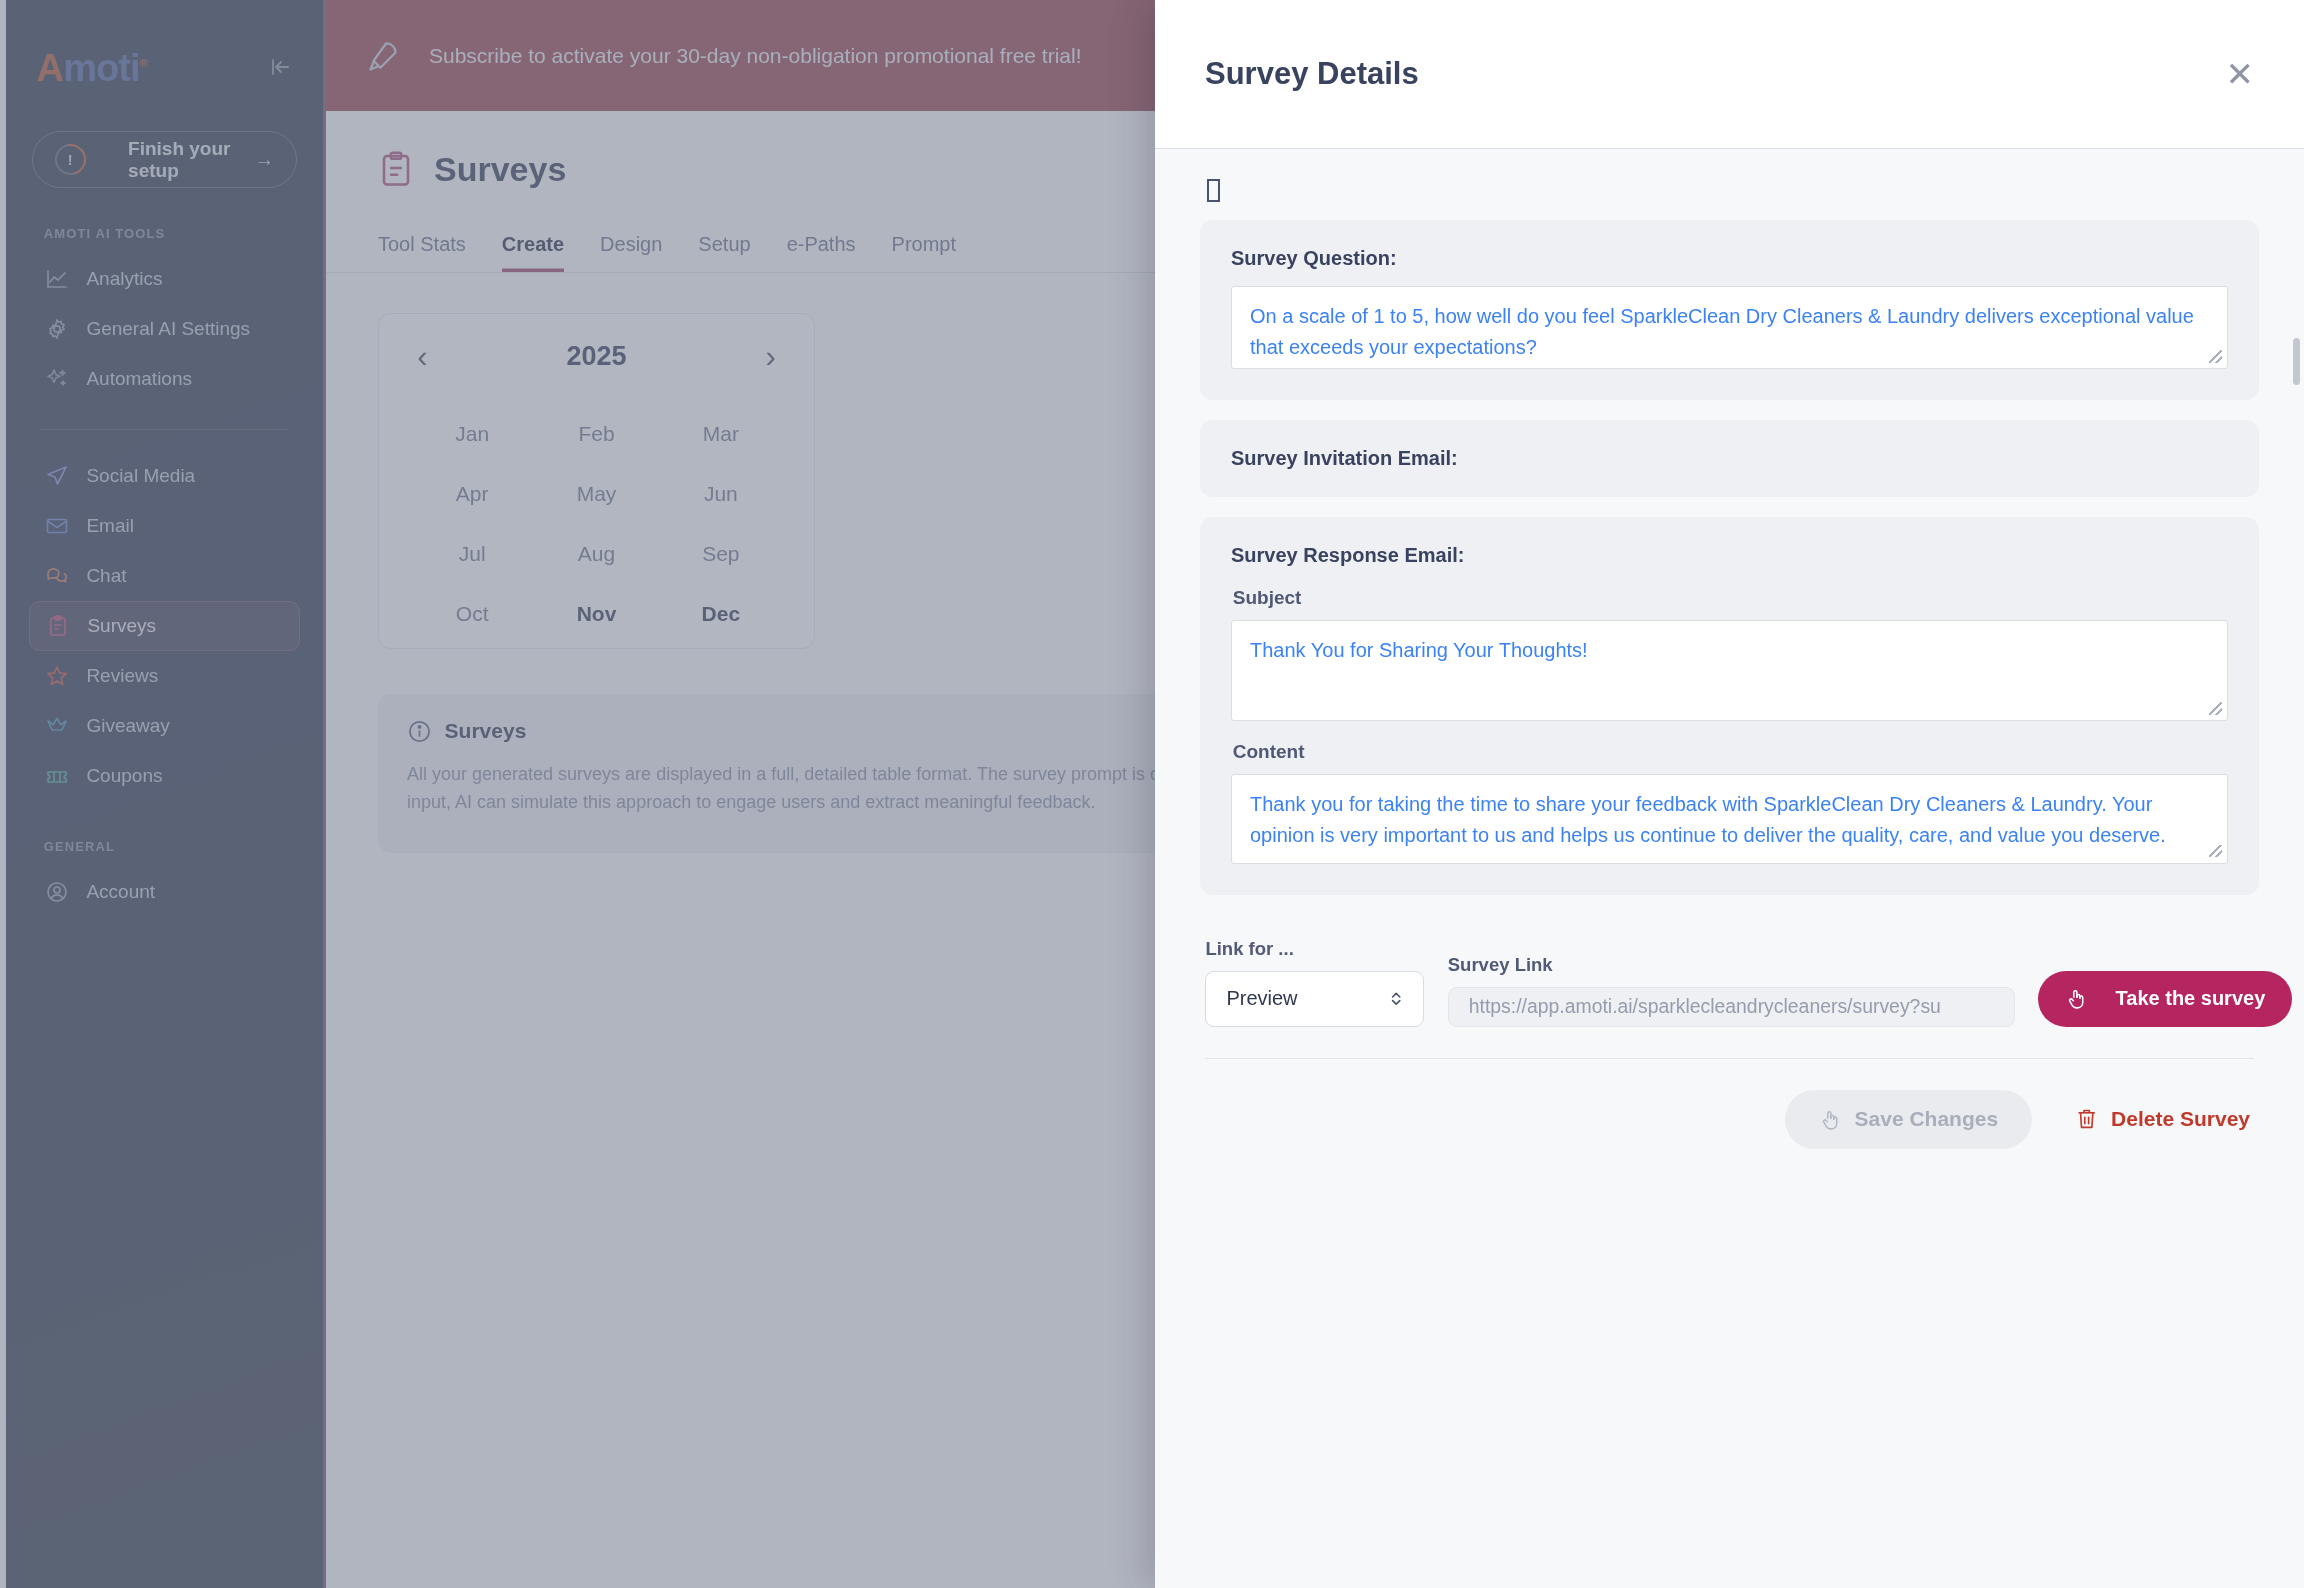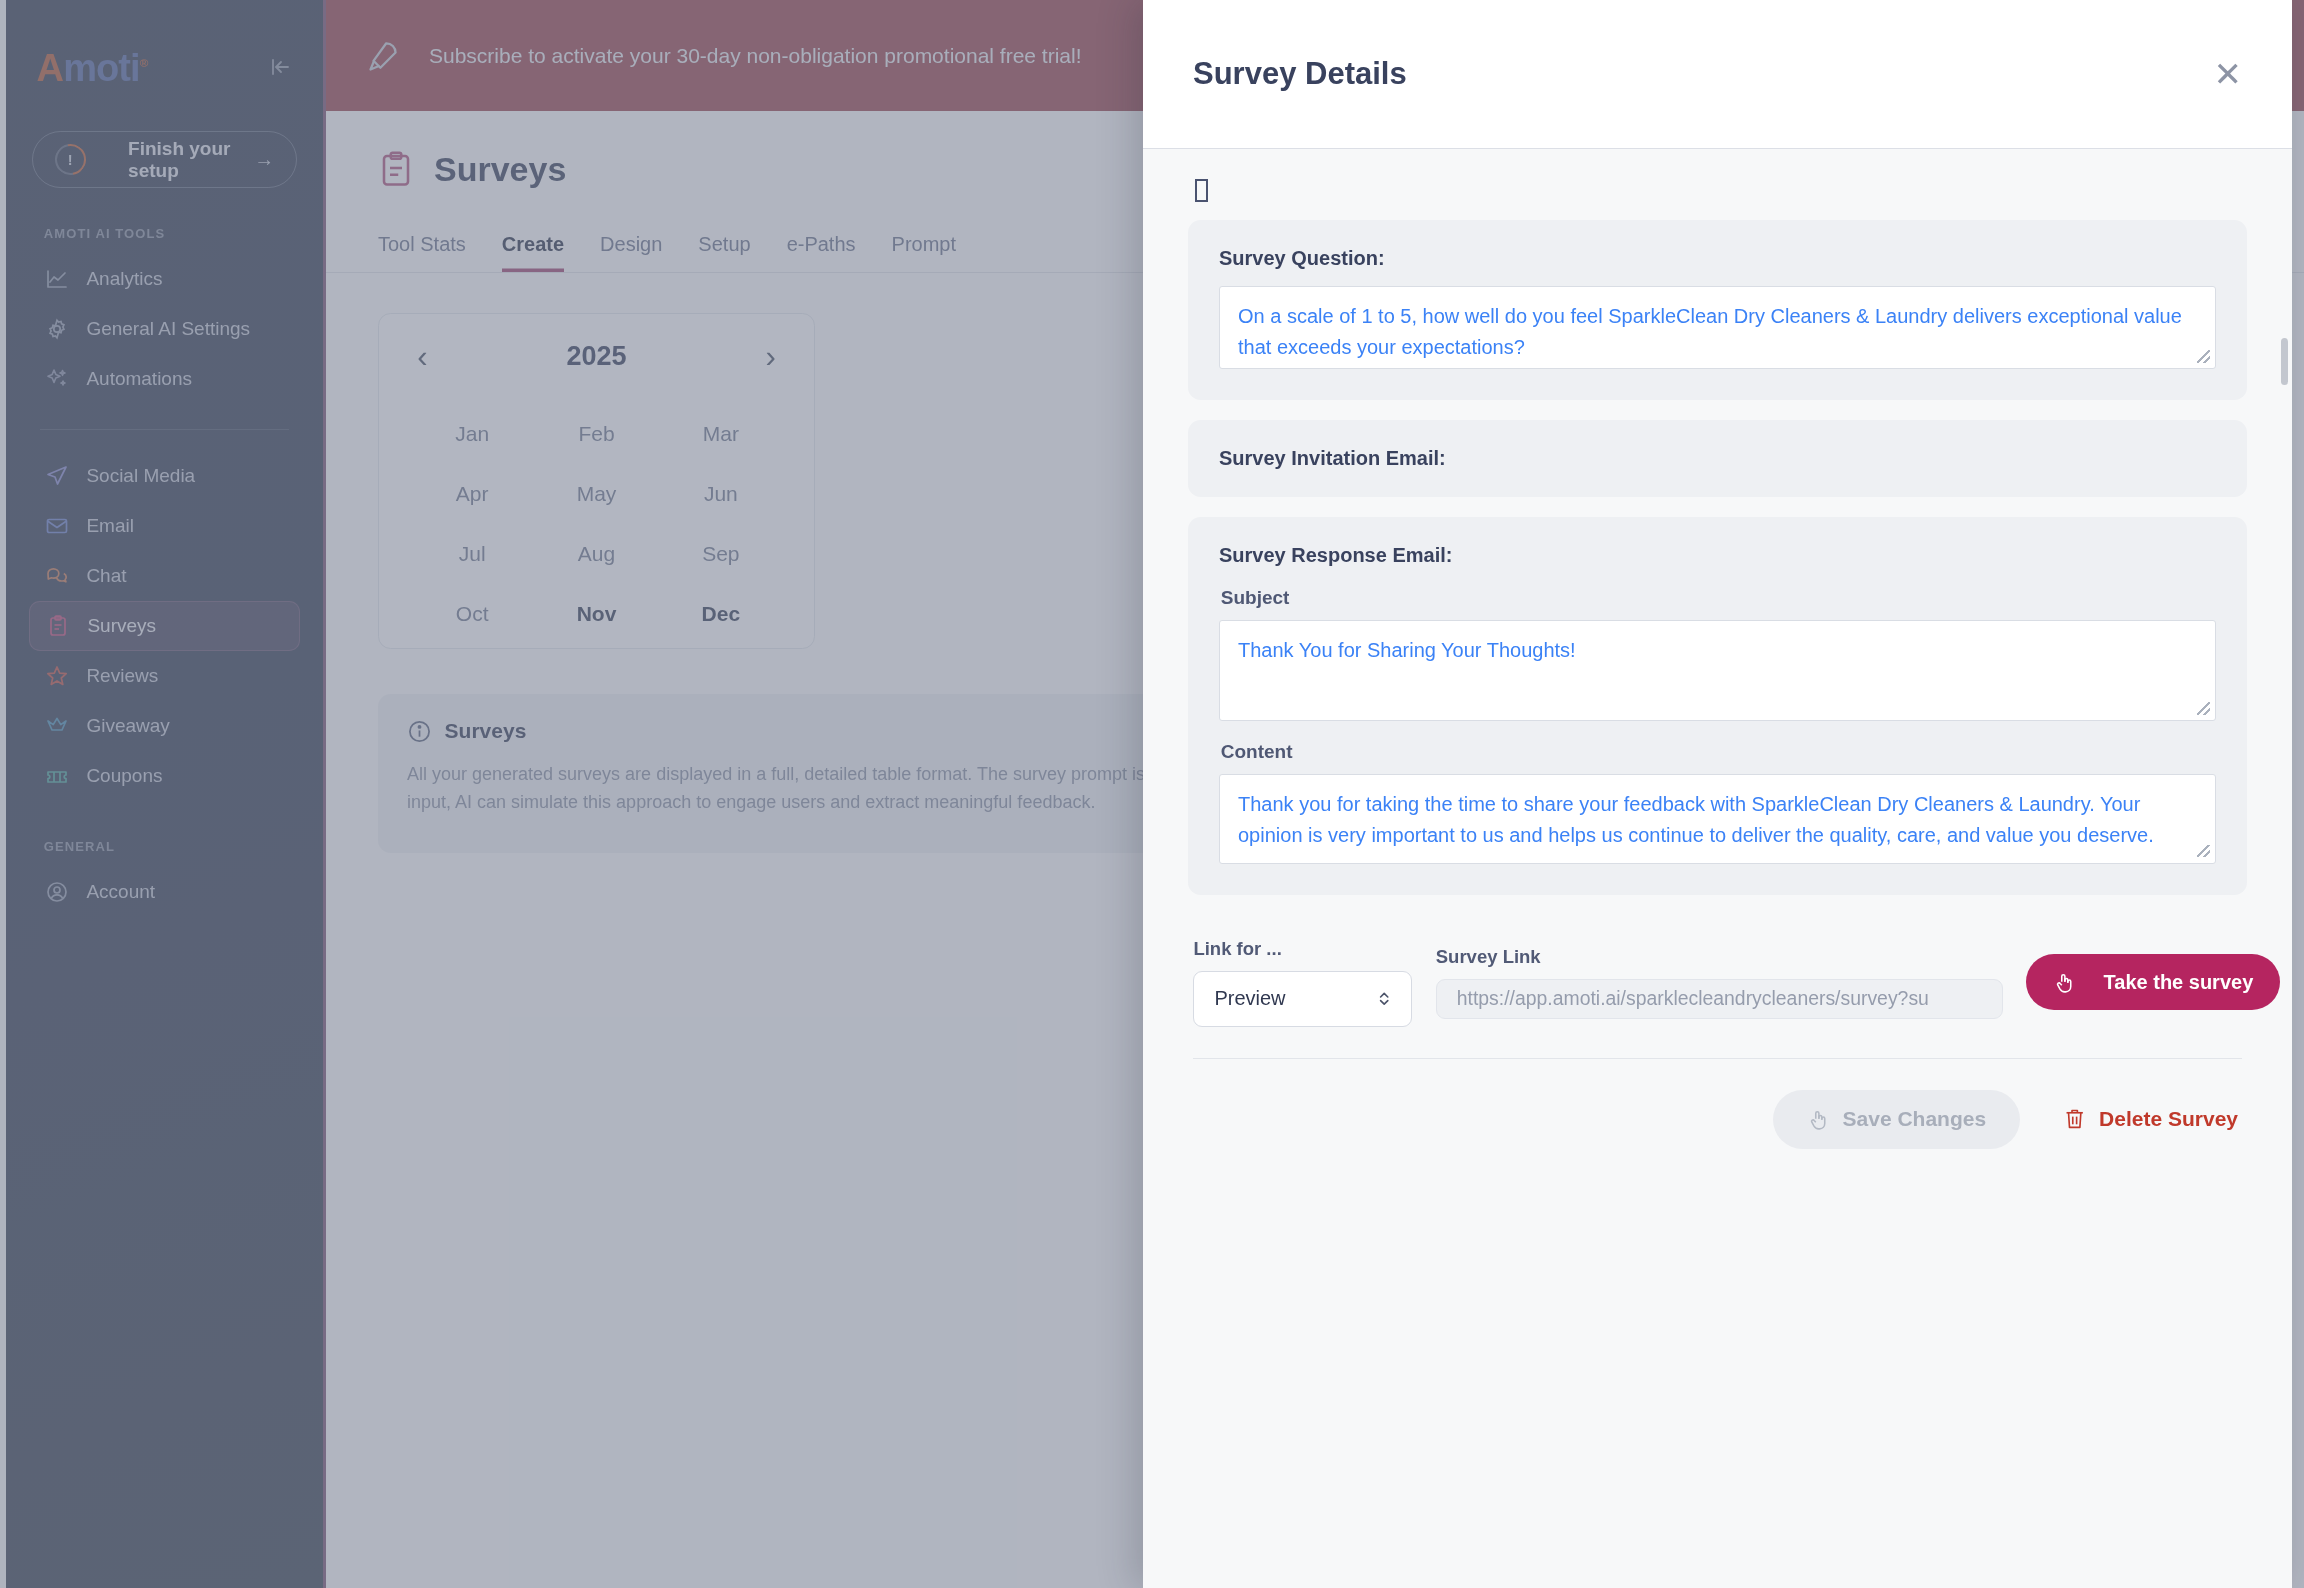--- a/index.html
+++ b/index.html
@@ -119,21 +119,21 @@
 
   
   #scrim {
     position: absolute; inset: 0;
     background: rgba(116,124,142,0.55);
     z-index: 40;
   }
 
   
   #modal {
-    position: absolute; top: 0; right: 12px; z-index: 50;
+    position: absolute; top: 0; right: 0; z-index: 50;
     width: 1149px; height: 1589px;
     background: #f7f8f9;
     box-shadow: -9px 0 36px rgba(30,36,52,0.20);
     display: flex; flex-direction: column;
   }
   .modal-header {
     height: 149px; flex: 0 0 149px; background: #ffffff;
     border-bottom: 0.9px solid #dcdfe6;
     display: flex; align-items: center; justify-content: space-between;
     padding: 0 50px 0 50px;
@@ -167,21 +167,21 @@
   .ta-grip {
     position: absolute; right: 6.3px; bottom: 6.3px; width: 12.6px; height: 12.6px;
     background:
       linear-gradient(135deg, transparent 43%, #aab1bd 43%, #aab1bd 55%, transparent 55%),
       linear-gradient(135deg, transparent 70%, #aab1bd 70%, #aab1bd 82%, transparent 82%);
   }
   .ta-q { height: 83px; }
   .ta-subject { height: 101px; }
   .ta-content { height: 90px; }
 
-  .link-row { display: flex; align-items: center; gap: 23.4px; padding: 23.4px 5.4px 0 5.4px; }
+  .link-row { display: flex; align-items: flex-end; gap: 23.4px; padding: 23.4px 5.4px 0 5.4px; }
   .lf-col { display: flex; flex-direction: column; }
   .lf-label { font-size: 18.5px; font-weight: 600; color: #515a76; margin-bottom: 10.8px; }
   .select-box {
     width: 219px; height: 56px; background: #fff; border: 0.9px solid #d7dbe3; border-radius: 9px;
     display: flex; align-items: center; justify-content: space-between; padding: 0 20px;
     font-size: 20px; color: #303850;
   }
   .sel-caret { display: flex; flex-direction: column; gap: 2.7px; color: #4b5369; font-size: 10.8px; line-height: 1; }
   .link-input {
     width: 567px; height: 40px; background: #eef0f3; border: 0.9px solid #e2e5eb; border-radius: 9px;

